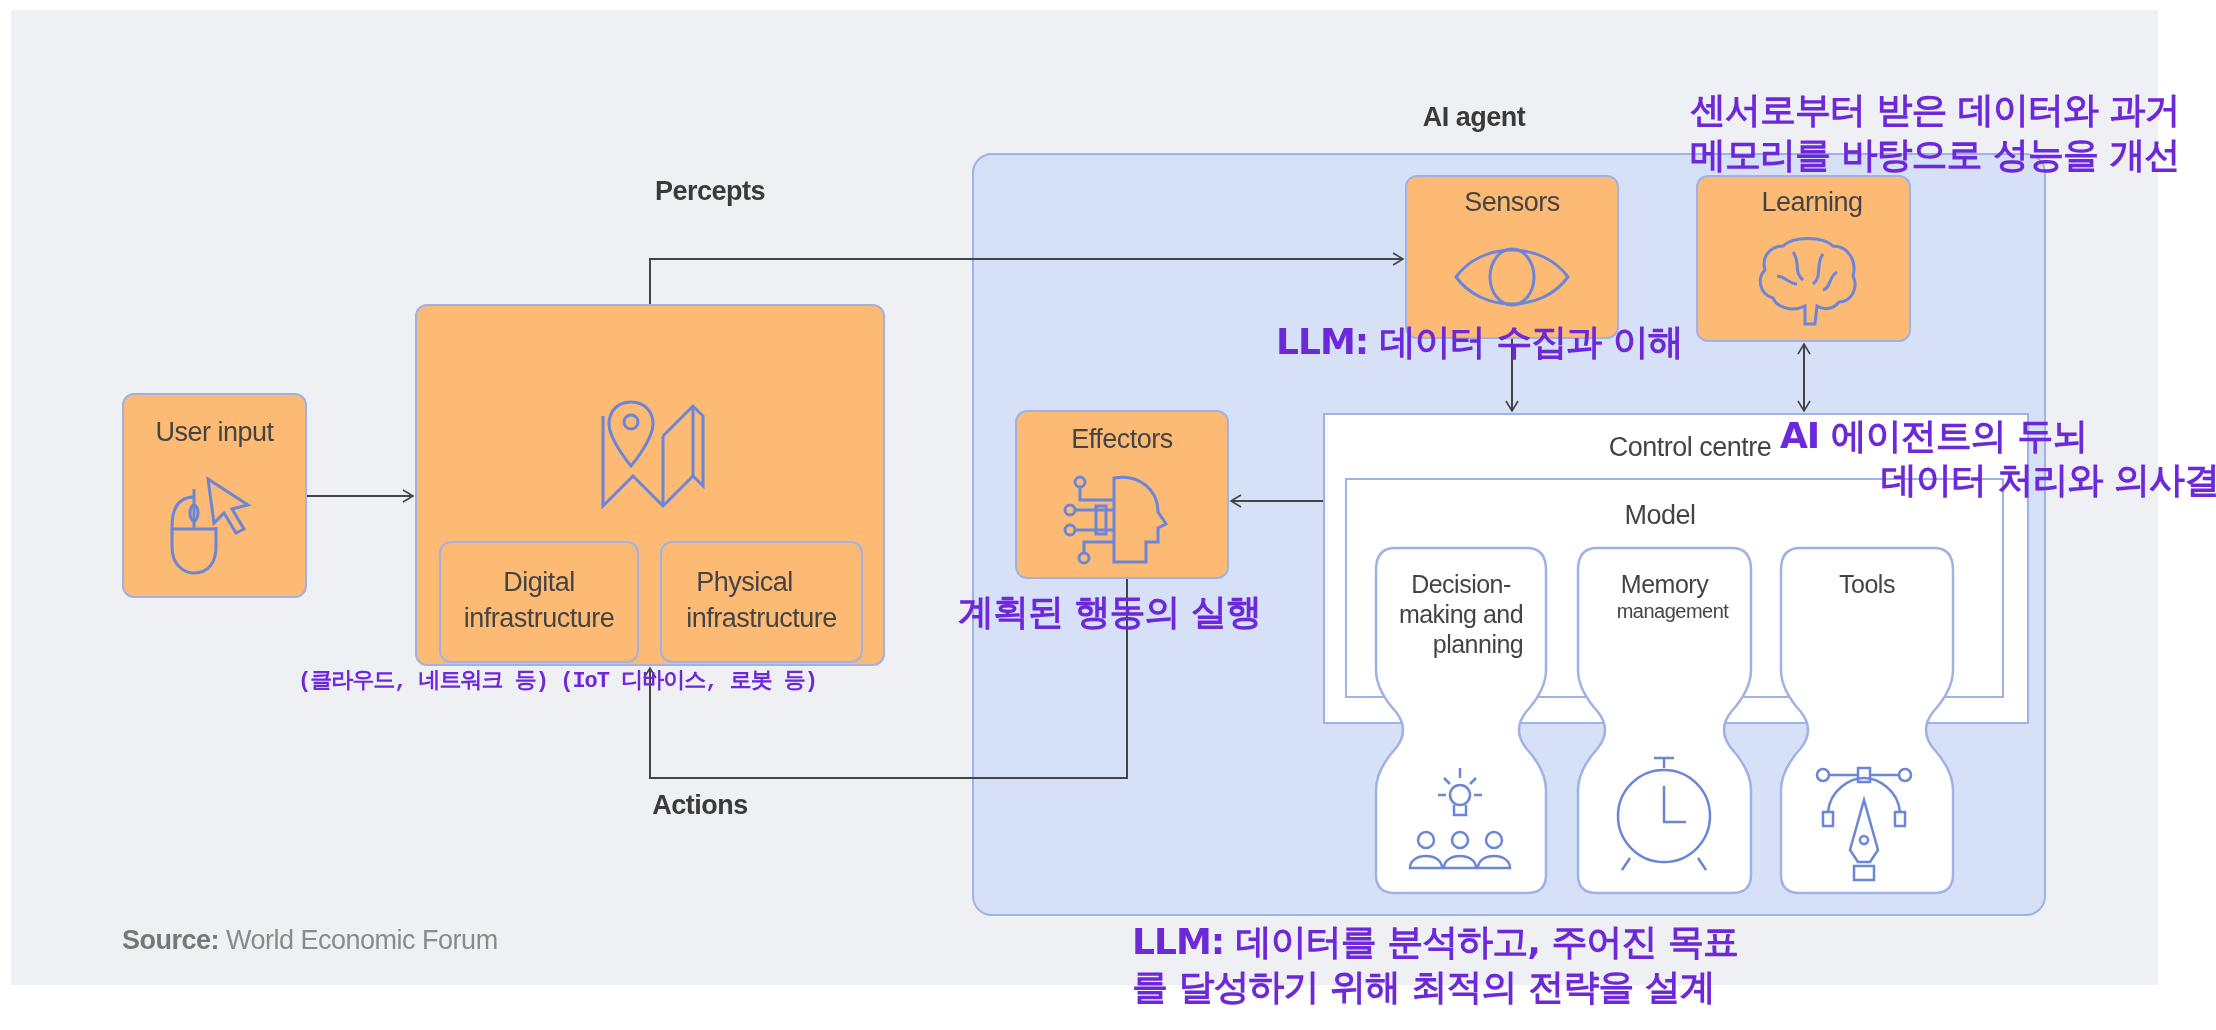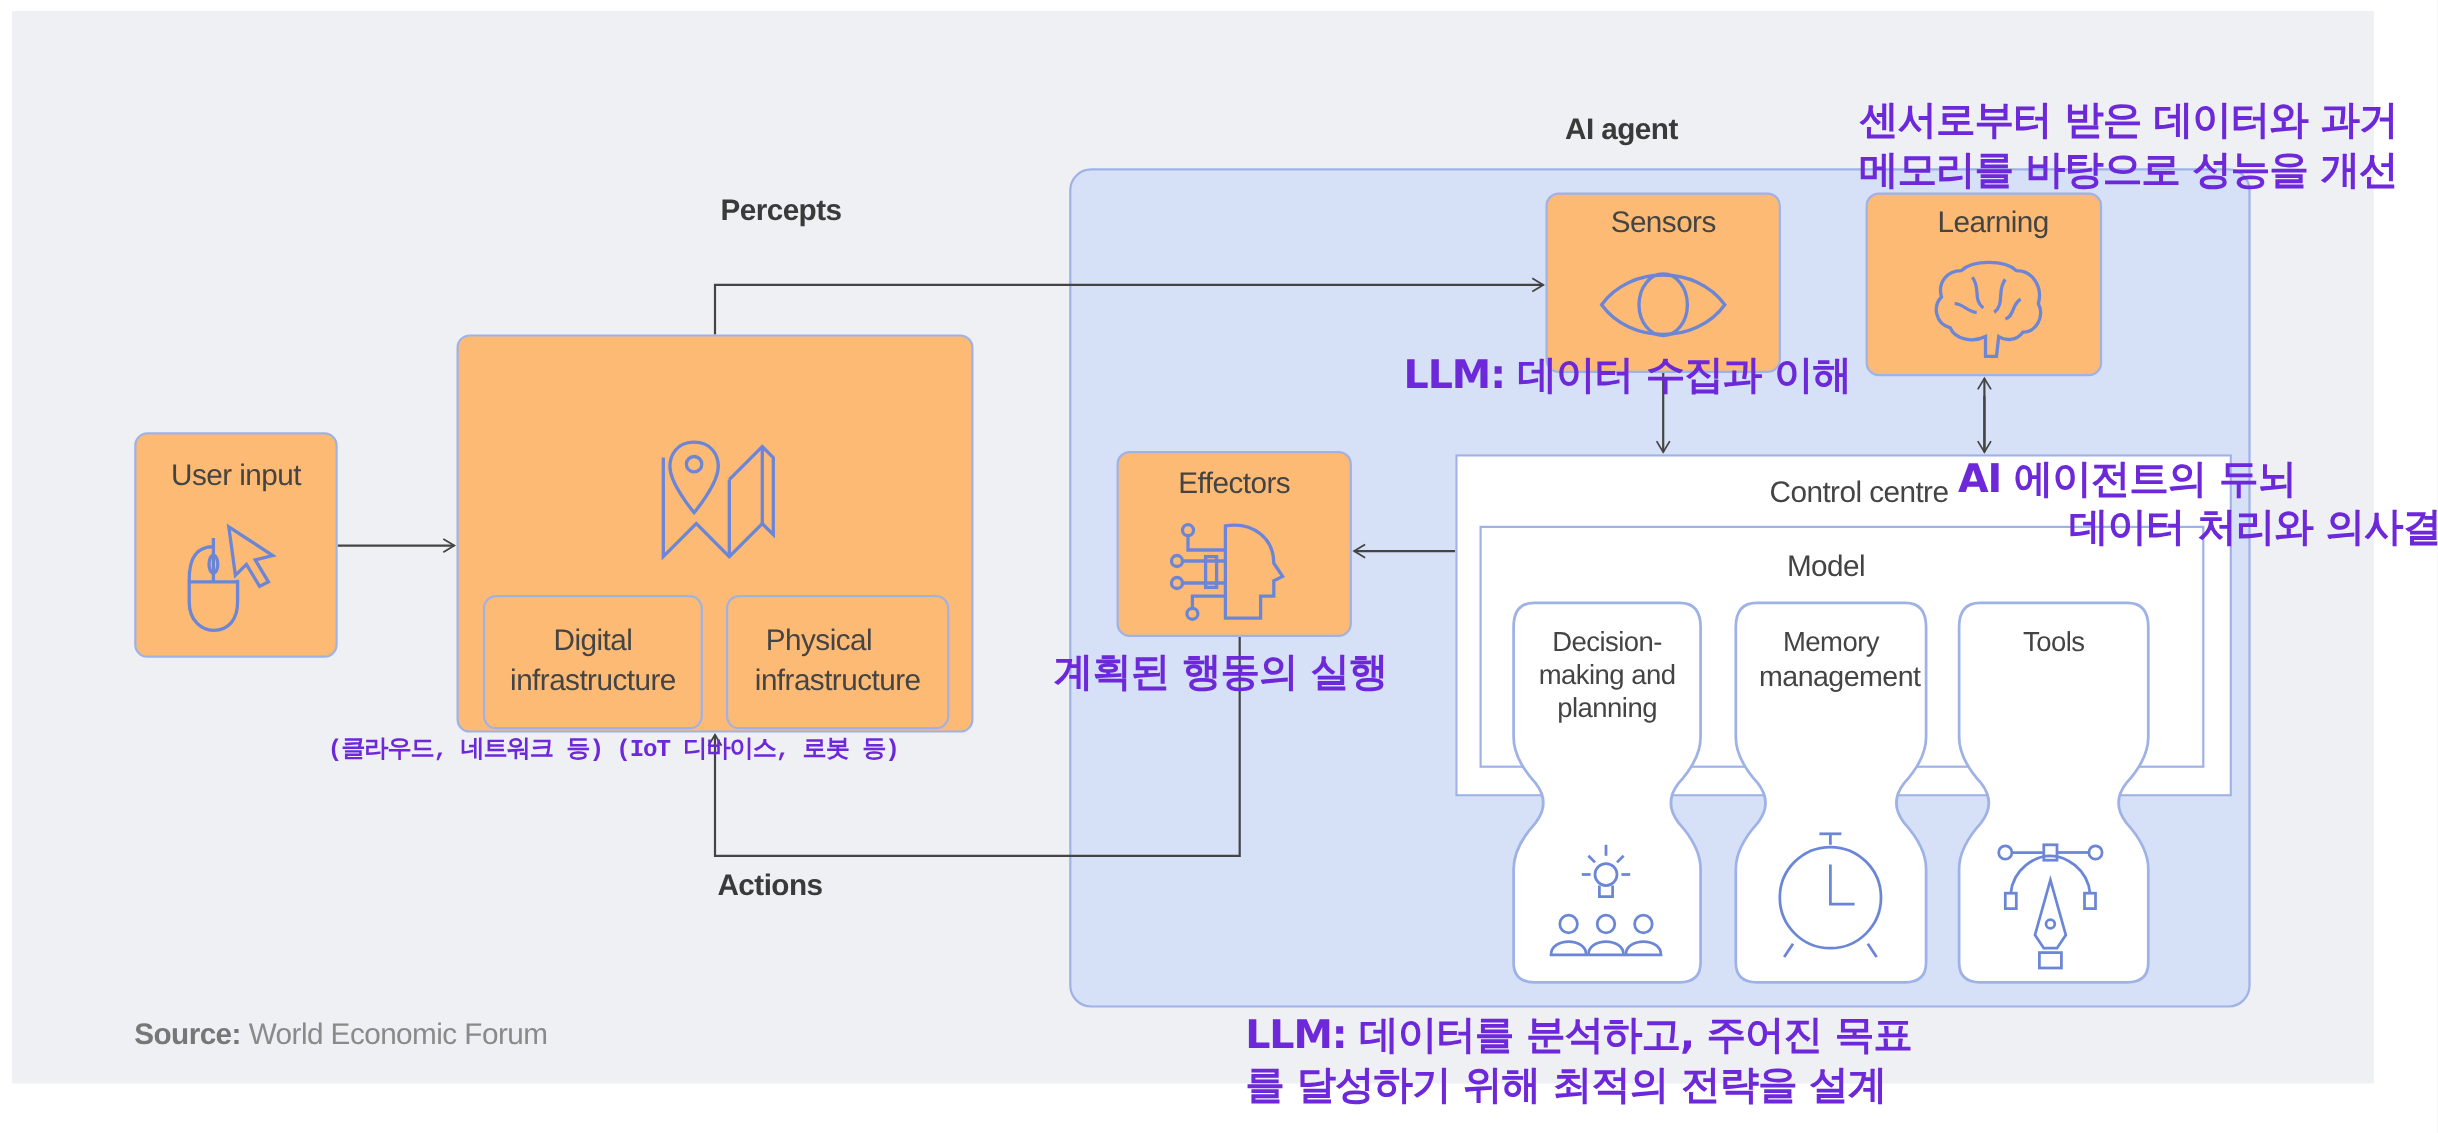--- a/index.html
+++ b/index.html
@@ -172,23 +172,23 @@
     <rect x="1823" y="812" width="10" height="14"></rect>
       <rect x="1895" y="812" width="10" height="14"></rect>
     <path d="M1864,800 L1850,850 L1858,862 L1870,862 L1878,850 Z"></path>
     <circle cx="1864" cy="840" r="4"></circle>
     <rect x="1854" y="866" width="20" height="14"></rect>
   </g>
 </svg>
 
 <div class="lbl" style="left:1376px;top:570px;width:170px;font-size:25px;">Decision-</div>
 <div class="lbl" style="left:1376px;top:600px;width:170px;font-size:25px;">making and</div>
-<div class="lbl" style="left:1376px;top:630px;width:170px;font-size:25px;">planning</div>
+<div class="lbl" style="left:1376px;top:630px;width:170px;font-size:25px;padding-left:17px;">planning</div>
 <div class="lbl" style="left:1578px;top:570px;width:173px;font-size:25px;">Memory</div>
-<div class="lbl" style="left:1578px;top:600px;width:189px;font-size:26px;">management</div>
+<div class="lbl" style="left:1578px;top:600px;width:189px;font-size:20px;">management</div>
 <div class="lbl" style="left:1781px;top:570px;width:172px;font-size:25px;">Tools</div>
 
 <div class="ko" style="left:1690px;top:88px;">센서로부터 받은 데이터와 과거</div>
 <div class="ko" style="left:1690px;top:133px;">메모리를 바탕으로 성능을 개선</div>
 <div class="ko" style="left:1276px;top:320px;">LLM: 데이터 수집과 이해</div>
 <div class="ko" style="left:1780px;top:414px;">AI 에이전트의 두뇌</div>
 <div class="ko" style="left:1881px;top:458px;">데이터 처리와 의사결정</div>
 <div class="ko" style="left:958px;top:590px;">계획된 행동의 실행</div>
 <div class="ko" style="left:298px;top:660px;font-size:22px;font-family:Liberation Mono, monospace;">(클라우드, 네트워크 등) (IoT 디바이스, 로봇 등)</div>
 <div class="ko" style="left:1132px;top:920px;">LLM: 데이터를 분석하고, 주어진 목표</div>

